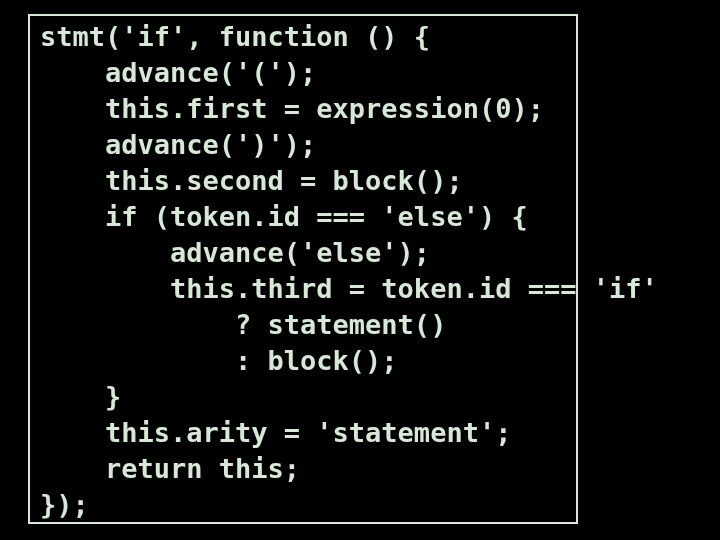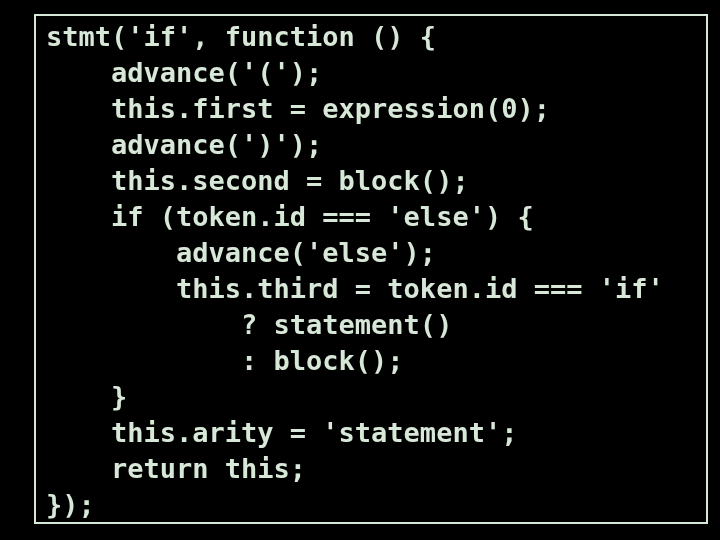--- a/index.html
+++ b/index.html
@@ -5,23 +5,23 @@
   html, body {
     margin: 0;
     padding: 0;
     width: 720px;
     height: 540px;
     background: #000000;
     overflow: hidden;
   }
   .code-frame {
     position: absolute;
-    left: 34px;
+    left: 28px;
     top: 14px;
-    width: 674px;
+    width: 550px;
     height: 510px;
     border: 2px solid #d8e8d8;
     box-sizing: border-box;
     padding: 4px 10px 10px 10px;
   }
   pre.code {
     margin: 0;
     font-family: "Courier New", Courier, monospace;
     font-weight: bold;
     font-size: 27px;

